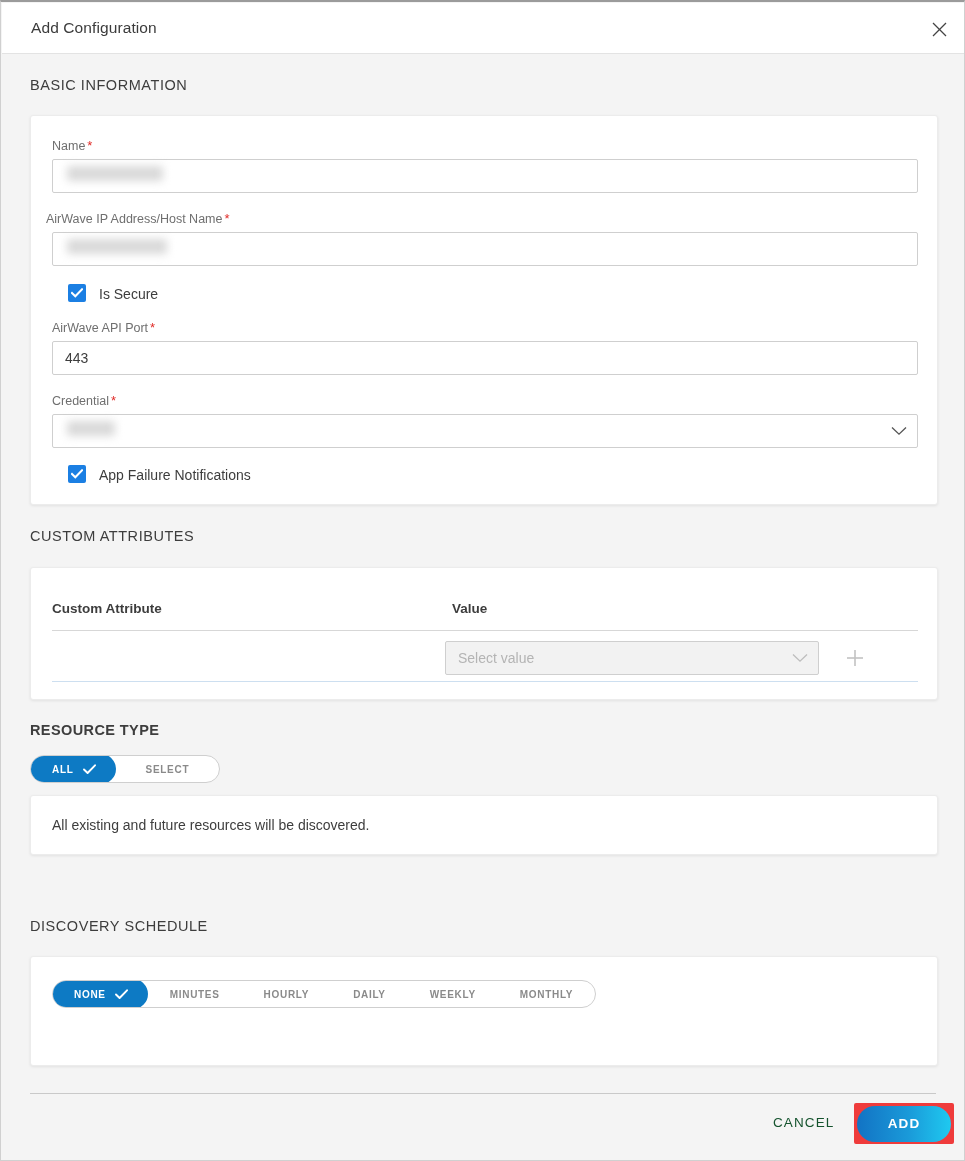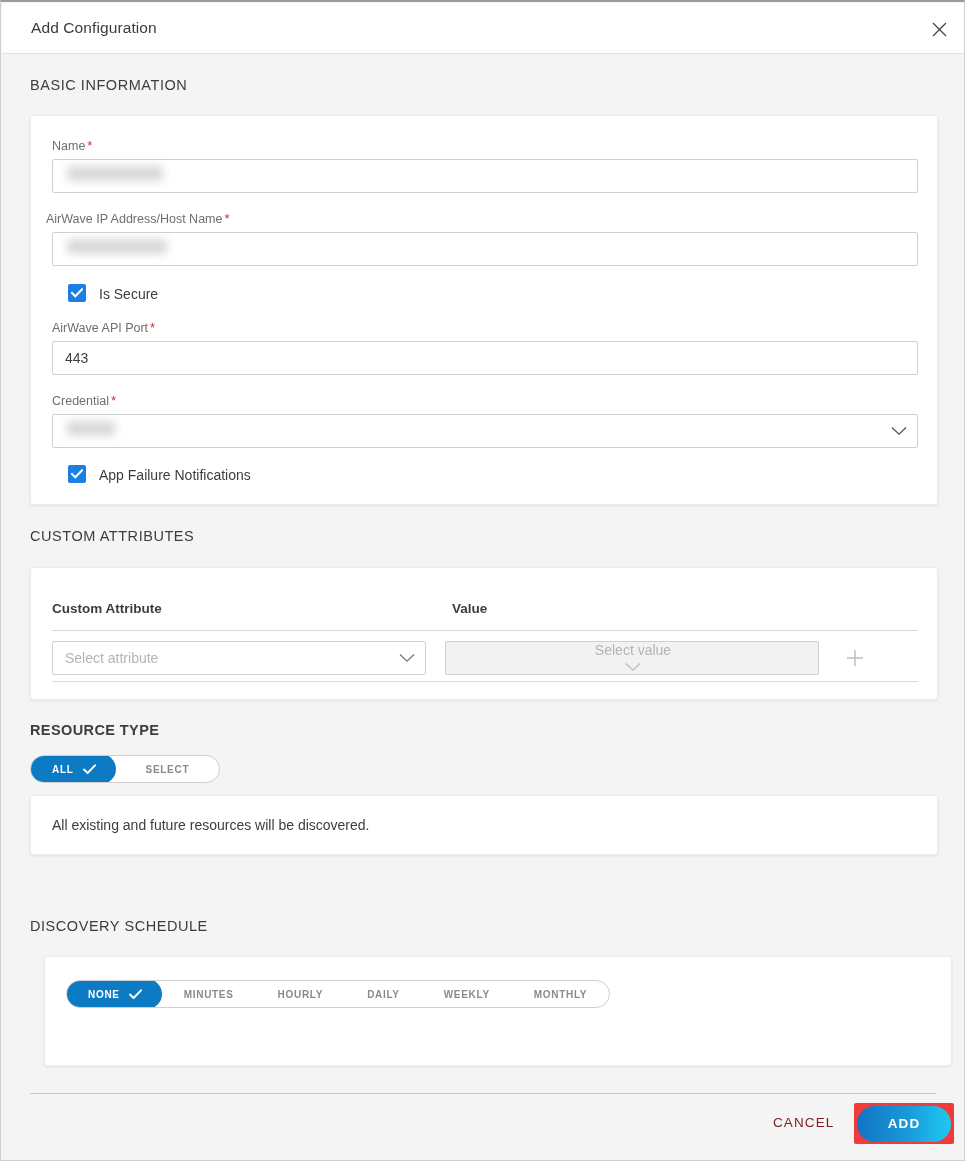--- a/index.html
+++ b/index.html
@@ -90,21 +90,21 @@
     height: 34px;
     background: #ffffff;
     border: 1px solid #cfcfcf;
     border-radius: 2px;
     display: flex; align-items: center;
     padding: 0 10px 0 12px;
     cursor: pointer;
   }
   .sel .sel-text { font-size: 14px; color: #3d3d3d; flex: 1; }
   .sel .ph { color: #b4b4b4; }
-  .sel.disabled { background: #f2f2f2; cursor: default; flex-direction: column; }
+  .sel.disabled { background: #f2f2f2; cursor: default; }
   .chev { flex: none; }
   
   .col-head {
     position: absolute;
     font-size: 13.5px; font-weight: bold; color: #3d3d3d;
   }
   .hr-line { position: absolute; height: 1px; background: #d7d7d7; }
   .hr-line.blue { background: #cddff0; }
   .plus-btn {
     position: absolute; width: 26px; height: 26px; cursor: pointer;
@@ -138,21 +138,21 @@
   .pill .tick { margin-left: 9px; display:flex; }
   .info-text {
     position: absolute;
     font-size: 14px; color: #3d3d3d;
   }
   
   .footer-div { position: absolute; left: 29px; top: 1091px; width: 906px; height: 1px; background: #c9c9c9; }
   .cancel-btn {
     position: absolute; left: 772px; top: 1113px;
     font-size: 13.5px; letter-spacing: 1.1px; font-weight: 400;
-    color: #7f1d1d; cursor: pointer;
+    color: #14532d; cursor: pointer;
   }
   .add-wrap {
     position: absolute; left: 853px; top: 1101px;
     width: 100px; height: 41px;
     border: 3px solid #ef3b3b;
     background: #ef3b3b;
     border-radius: 2px;
     display: flex; align-items: center; justify-content: center;
   }
   .add-btn {
@@ -233,28 +233,20 @@
     </div>
   </div>
 
   <div class="section-head" style="left:29px; top:526px;">CUSTOM ATTRIBUTES</div>
 
   <div class="card" style="left:29px; top:565px; width:908px; height:133px;">
     <div class="col-head" style="left:21px; top:33px;">Custom Attribute</div>
     <div class="col-head" style="left:421px; top:33px;">Value</div>
     <div class="hr-line" style="left:21px; top:62px; width:866px;"></div>
 
-    <div class="sel" style="left:21px; top:73px; width:374px;">
-      <span class="sel-text ph">Select attribute</span>
-      <span class="chev">
-        <svg width="16" height="10" viewBox="0 0 16 10">
-          <polyline points="1,1.5 8,8.2 15,1.5" fill="none" stroke="#777" stroke-width="1.3"></polyline>
-        </svg>
-      </span>
-    </div>
 
     <div class="sel disabled" style="left:414px; top:73px; width:374px;">
       <span class="sel-text ph">Select value</span>
       <span class="chev">
         <svg width="16" height="10" viewBox="0 0 16 10">
           <polyline points="1,1.5 8,8.2 15,1.5" fill="none" stroke="#bdbdbd" stroke-width="1.3"></polyline>
         </svg>
       </span>
     </div>
 
@@ -283,21 +275,21 @@
       <span>SELECT</span>
     </div>
   </div>
 
   <div class="card" style="left:29px; top:793px; width:908px; height:60px;">
     <div class="info-text" style="left:21px; top:21px;">All existing and future resources will be discovered.</div>
   </div>
 
   <div class="section-head" style="left:29px; top:916px;">DISCOVERY SCHEDULE</div>
 
-  <div class="card" style="left:43px; top:954px; width:908px; height:110px;">
+  <div class="card" style="left:29px; top:954px; width:908px; height:110px;">
 
     <div class="pill-group" style="left:21px; top:23px;">
       <div class="pill active">
         <span>NONE</span>
         <span class="tick">
           <svg width="13" height="11" viewBox="0 0 13 11">
             <polyline points="1,5.5 4.6,9 12,1.3" fill="none" stroke="#fff" stroke-width="1.9" stroke-linecap="round" stroke-linejoin="round"></polyline>
           </svg>
         </span>
       </div>

